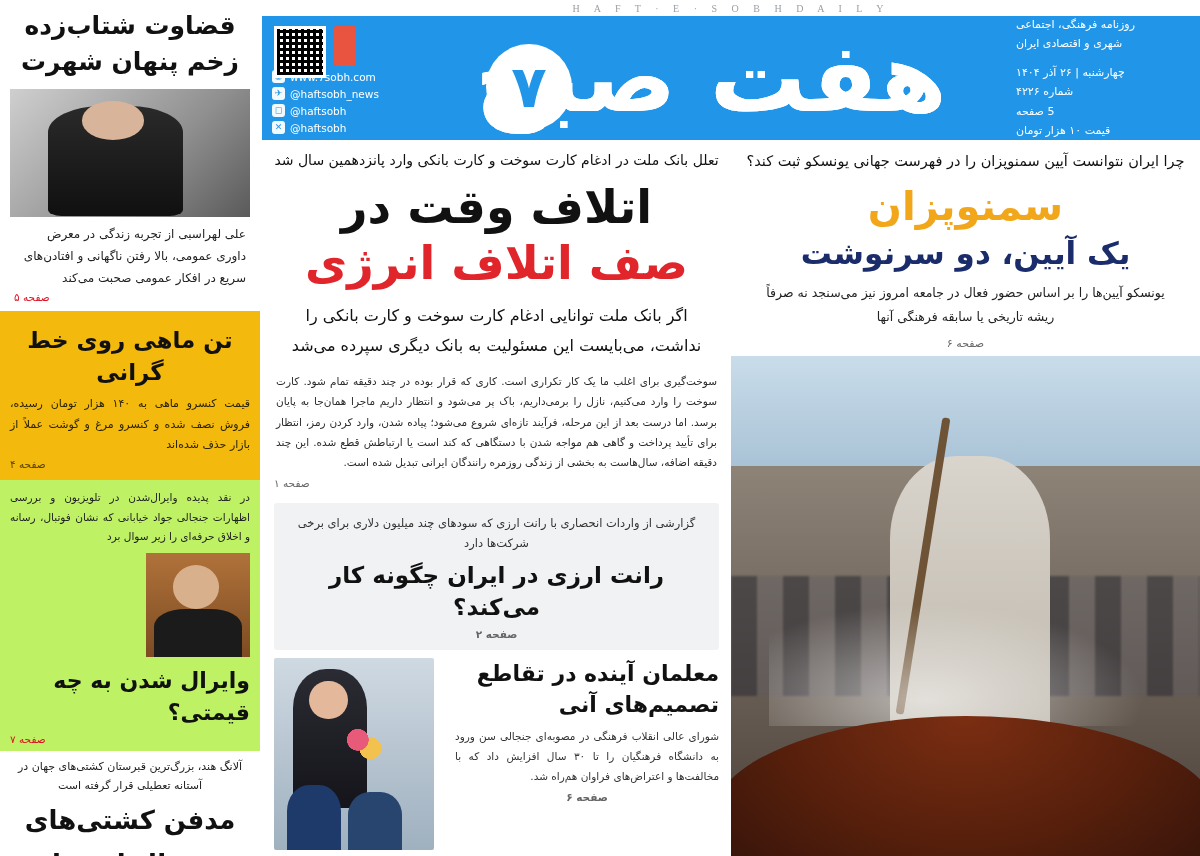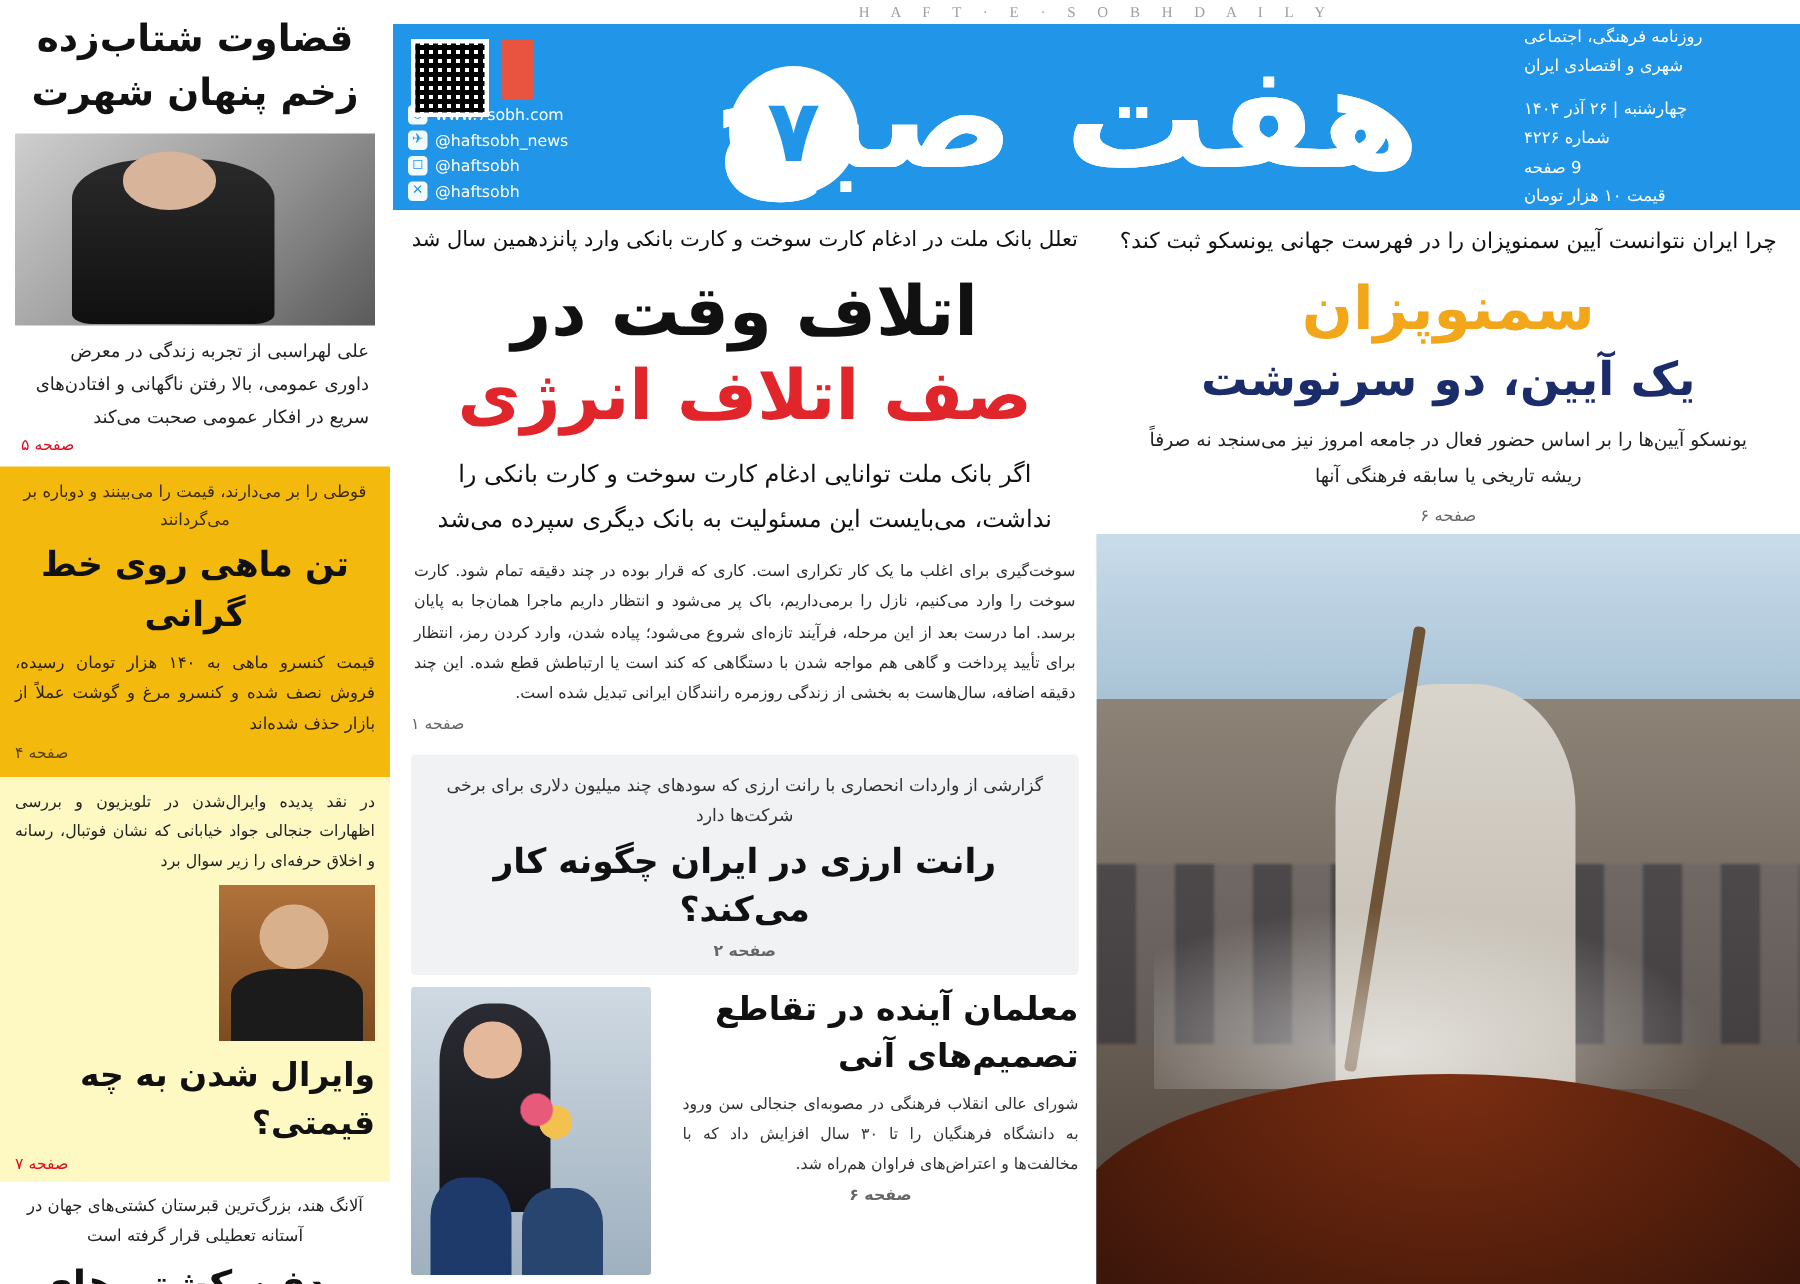--- a/index.html
+++ b/index.html
@@ -254,21 +254,21 @@
   .s1-photo .head { position:absolute; left:30%; top:10%; width:26%; height:30%; background:#d8b49a; border-radius:50%; }
   .s1-body { font-size: 12px; color: #222; text-align: right; line-height: 1.85; padding: 6px 4px 0 4px; }
   .s1-page { font-size: 10.5px; color: #d12; text-align: left; padding: 2px 4px 8px 4px; }
 
   .s2 { background: #f4b90d; padding: 8px 10px 10px 10px; }
   .s2-kicker { font-size: 11px; color: #3a2c00; text-align: center; line-height: 1.7; }
   .s2-title { font-size: 23px; font-weight: bold; color: #111; text-align: center; line-height: 1.4; margin-top: 5px; }
   .s2-body { font-size: 11px; color: #2a2200; text-align: justify; line-height: 1.85; margin-top: 6px; }
   .s2-page { font-size: 10.5px; color: #5a4400; text-align: left; margin-top: 3px; }
 
-  .s3 { background: #fef9c3; padding: 8px 10px 6px 10px; display: flex; flex-direction: column; }
+  .s3 { background: #bef264; padding: 8px 10px 6px 10px; display: flex; flex-direction: column; }
   .s3-kicker { font-size: 10.5px; color: #222; text-align: justify; line-height: 1.85; }
   .s3-row { display: flex; flex-direction: column; gap: 8px; margin-top: 6px; }
   .s3-photo {
     width: 104px; height: 104px; flex: 0 0 auto;
     background: linear-gradient(#b0723a,#7d4b22); position: relative; overflow: hidden;
   }
   .s3-photo .h { position:absolute; left:26%; top:12%; width:44%; height:42%; background:#d9b08c; border-radius:50%; }
   .s3-photo .b { position:absolute; left:8%; bottom:0; width:84%; height:46%; background:#1b1b1b; border-radius: 36% 36% 0 0; }
   .s3-title { flex: 1; font-size: 22px; font-weight: bold; color: #111; text-align: right; line-height: 1.45; }
   .s3-page { font-size: 10.5px; color: #d12; text-align: left; margin-top: 4px; }
@@ -304,21 +304,21 @@
     <div class="ribbon">H A F T · E · S O B H   D A I L Y</div>
 
     <div class="masthead">
 
       <div class="mast-right">
         <span>روزنامه فرهنگی، اجتماعی</span>
         <span>شهری و اقتصادی ایران</span>
         <div class="sep"></div>
         <span>چهارشنبه | ۲۶ آذر ۱۴۰۴</span>
         <span>شماره ۴۲۲۶</span>
-        <span>9 صفحه</span>
+        <span>5 صفحه</span>
         <span>قیمت ۱۰ هزار تومان</span>
       </div>
 
       <div class="mast-center">
         <div class="logo-wrap">
           <div class="logo-text">هفت صبح</div>
           <div class="logo-seven">۷</div>
         </div>
       </div>
 
@@ -410,21 +410,20 @@
         <div class="person"></div>
           <div class="head"></div>
       </div>
       <div class="s1-body">علی لهراسبی از تجربه زندگی در معرض داوری عمومی، بالا رفتن ناگهانی و افتادن‌های سریع در افکار عمومی صحبت می‌کند</div>
       <div class="s1-page">صفحه ۵</div>
     </div>
 
     <div class="divider-w"></div>
 
     <div class="side-block s2">
-      <div class="s2-kicker">قوطی را بر می‌دارند، قیمت را می‌بینند و دوباره بر می‌گردانند</div>
       <div class="s2-title">تن ماهی روی خط گرانی</div>
       <div class="s2-body">قیمت کنسرو ماهی به ۱۴۰ هزار تومان رسیده، فروش نصف شده و کنسرو مرغ و گوشت عملاً از بازار حذف شده‌اند</div>
       <div class="s2-page">صفحه ۴</div>
     </div>
 
     <div class="divider-w"></div>
 
     <div class="side-block s3">
       <div class="s3-kicker">در نقد پدیده وایرال‌شدن در تلویزیون و بررسی اظهارات جنجالی جواد خیابانی که نشان فوتبال، رسانه و اخلاق حرفه‌ای را زیر سوال برد</div>
       <div class="s3-row">

